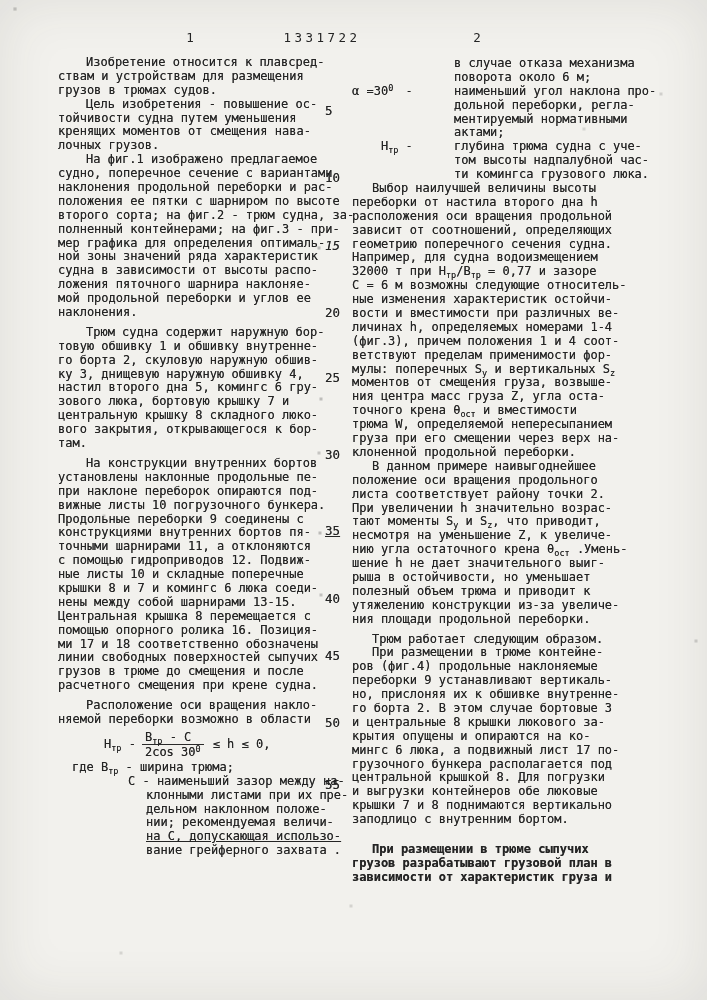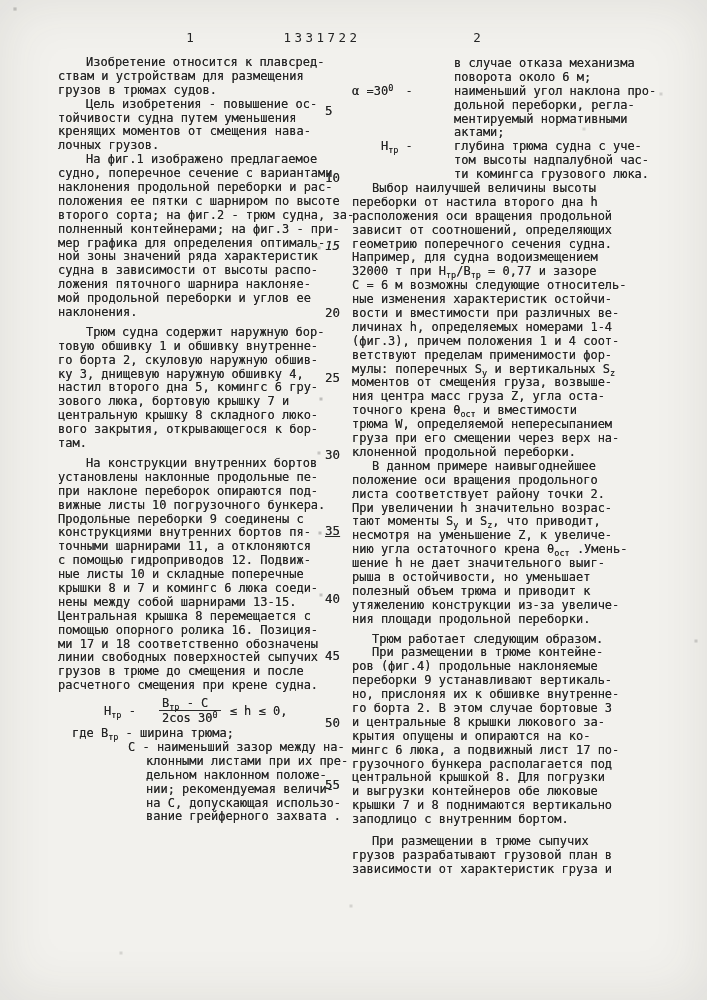--- a/index.html
+++ b/index.html
@@ -20,24 +20,24 @@
   #col-left{left:58px;width:296px;}
   #col-right{left:352px;width:292px;top:57px;}
   .tline{white-space:pre;font-size:12px;line-height:13.9px;height:13.9px;
          text-shadow:0 0 .5px rgba(25,25,25,.65);}
   sub,sup{font-size:8.5px;line-height:0;letter-spacing:0;}
   sub{vertical-align:-2.5px;}
   sup{vertical-align:4px;}
   .indent .tline:first-child{padding-left:28px;}
   #col-right .indent .tline:first-child{padding-left:20px;}
   .space{margin-top:6px;}
-  .space-sm{margin-top:8px;}
+  .space-sm{margin-top:16px;font-weight:bold;}
   .formula{display:flex;align-items:center;padding-left:46px;margin:3px 0 2px;
            font-size:12px;text-shadow:0 0 .5px rgba(25,25,25,.65);}
-  .f-lhs{margin-right:23px;white-space:pre;}
+  .f-lhs{margin-right:6px;white-space:pre;}
   .frac{display:inline-flex;flex-direction:column;text-align:left;line-height:14px;}
   .f-num{border-bottom:1.2px solid #2a2a2a;padding:0 3px;}
   .f-den{padding:0 3px;}
   .f-rhs{margin-left:9px;white-space:pre;}
   .def-item{display:flex;}
   .def-term{flex:0 0 48px;width:48px;white-space:pre;font-size:12px;line-height:13.9px;
             text-shadow:0 0 .5px rgba(25,25,25,.65);}
   .def-dash{flex:0 0 18px;width:18px;text-align:center;font-size:12px;line-height:13.9px;}
   .def-lines{flex:1;margin-left:36px;}
   .gnum{position:absolute;left:325px;font-size:12.5px;line-height:14px;
@@ -113,35 +113,39 @@
       <div class="tline">ные листы 10 и складные поперечные</div>
       <div class="tline">крышки 8 и 7 и комингс 6 люка соеди-</div>
       <div class="tline">нены между собой шарнирами 13-15.</div>
       <div class="tline">Центральная крышка 8 перемещается с</div>
       <div class="tline">помощью опорного ролика 16. Позиция-</div>
       <div class="tline">ми 17 и 18 соответственно обозначены</div>
       <div class="tline">линии свободных поверхностей сыпучих</div>
       <div class="tline">грузов в трюме до смещения и после</div>
       <div class="tline">расчетного смещения при крене судна.</div>
     </div>
+    <div class="para indent space">
+      <div class="tline">Расположение оси вращения накло-</div>
+      <div class="tline">няемой переборки возможно в области</div>
+    </div>
     <div class="formula">
       <span class="f-lhs">Н<sub>тр</sub> -</span>
       <span class="frac">
         <span class="f-num">В<sub>тр</sub> - С</span>
         <span class="f-den">2cos 30<sup>0</sup></span>
       </span>
       <span class="f-rhs">≤ h ≤ 0,</span>
     </div>
     <div class="plines">
       <div class="tline" style="padding-left: 14px;">где В<sub>тр</sub> - ширина трюма;</div>
       <div class="tline" style="padding-left: 70px;">С - наименьший зазор между на-</div>
       <div class="tline" style="padding-left: 88px;">клонными листами при их пре-</div>
       <div class="tline" style="padding-left: 88px;">дельном наклонном положе-</div>
       <div class="tline" style="padding-left: 88px;">нии; рекомендуемая величи-</div>
-      <div class="tline" style="padding-left: 88px;">на С, допускающая использо-</div>
+      <div class="tline" style="padding-left: 88px; text-decoration: underline;">на С, допускающая использо-</div>
       <div class="tline" style="padding-left: 88px;">вание грейферного захвата .</div>
     </div>
   </div>
 <div class="col" id="col-right">
     <div class="defs">
       <div class="def-item">
         <div class="def-term"></div>
         <div class="def-dash"></div>
         <div class="def-lines">
           <div class="tline">в случае отказа механизма</div>

